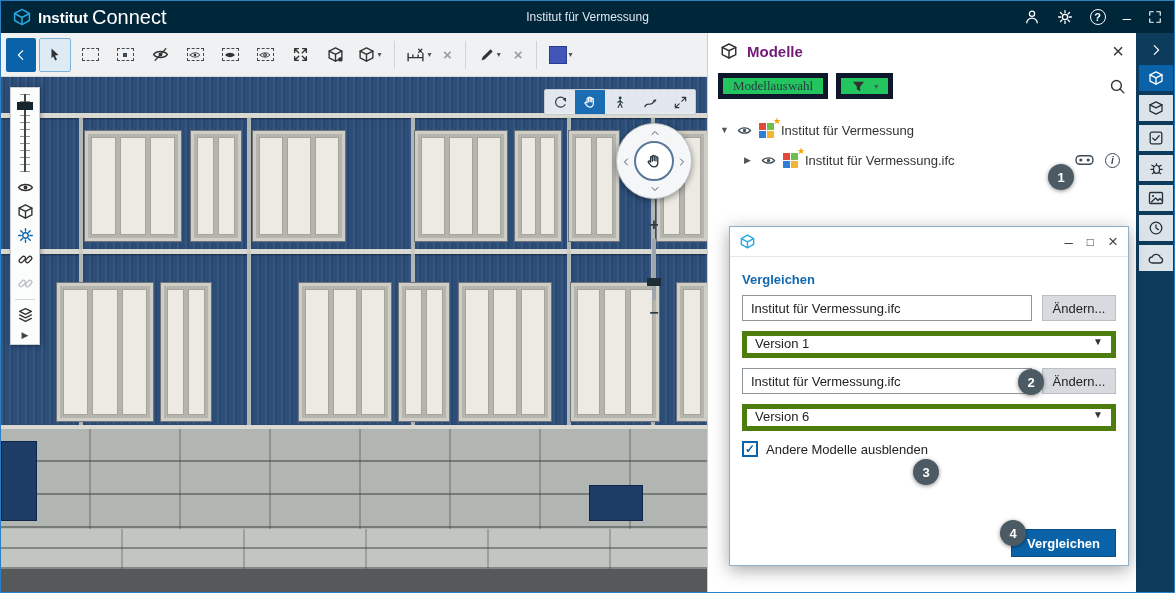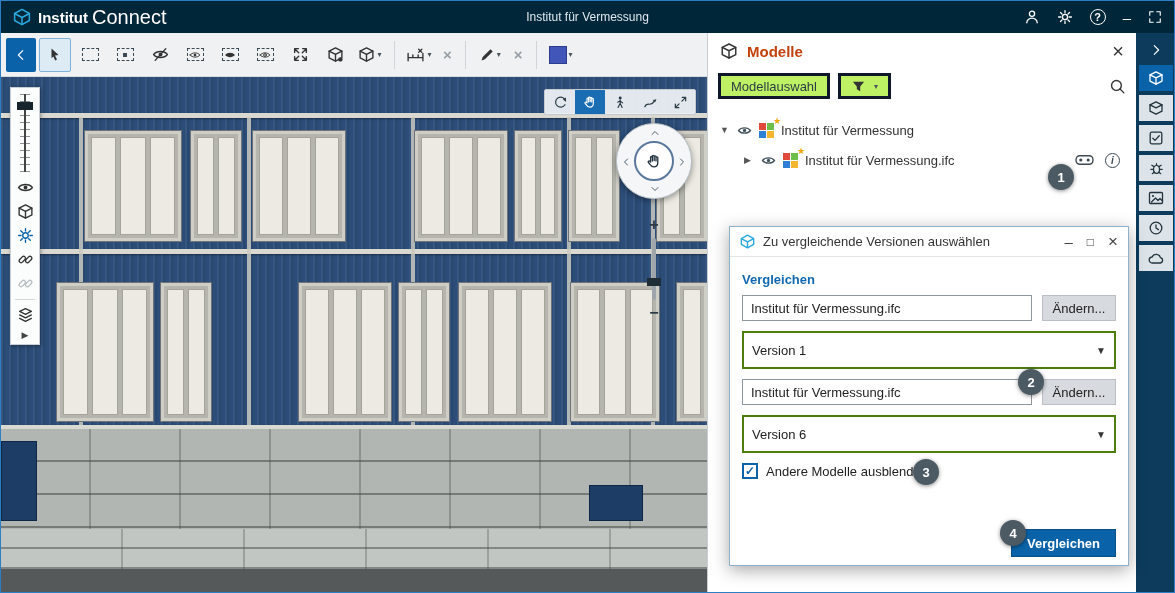--- a/index.html
+++ b/index.html
@@ -65,24 +65,24 @@
   
   .sidetools{position:absolute;left:9px;top:86px;width:30px;background:#fbfcfc;border:1px solid #c9cfd4;box-shadow:1px 1px 4px rgba(0,0,0,.35);display:flex;flex-direction:column;align-items:center;padding:6px 0 4px;gap:7px;z-index:5}
   .vslider{width:16px;height:78px;position:relative;background:linear-gradient(#444,#444) center/2px 100% no-repeat,repeating-linear-gradient(180deg,#8a9094 0 1px,transparent 1px 7px) center/10px 100% no-repeat}
   .vhandle{position:absolute;left:0;top:8px;width:16px;height:8px;background:#16242e}
   .stdiv{width:20px;height:1px;background:#d4d8db}
   .stplay{font-size:9px;color:#444;line-height:1}
 
   
   .panel{position:absolute;left:706px;top:32px;width:429px;height:561px;background:#fff;border-left:1px solid #c9ced2}
   .phead{display:flex;align-items:center;height:36px;padding:0 12px;gap:9px}
-  .ptitle{font-weight:bold;font-size:15px;color:#c2410c}
+  .ptitle{font-weight:bold;font-size:15px;color:#701a75}
   .pclose{margin-left:auto;font-size:20px;color:#333;line-height:1}
   .ptools{display:flex;align-items:center;height:34px;padding:0 10px;gap:8px}
-  .gbtn{height:26px;background:#bef264;border:3px solid #0f172a;color:#2b3a44;font-size:13px;padding:0 10px;display:flex;align-items:center;gap:6px;font-family:Liberation Sans, sans-serif}
+  .gbtn{height:26px;background:#22c55e;border:5px solid #0f172a;color:#2b3a44;font-size:13px;padding:0 10px;display:flex;align-items:center;gap:6px;font-family:Liberation Serif, serif}
   .psearch{margin-left:auto}
   .tree{margin-top:12px}
   .trow{display:flex;align-items:center;height:30px;padding:0 12px;font-size:13px;color:#333;gap:7px}
   .trow.child{padding-left:36px}
   .tri{font-size:9px;color:#555;width:10px;line-height:1}
   .mlogo{width:15px;height:15px;position:relative;display:grid;grid-template-columns:1fr 1fr;grid-template-rows:1fr 1fr;gap:1px;flex:0 0 auto}
   .mlogo i{display:block}
   .mlogo .q1{background:#e04a3a}.mlogo .q2{background:#6cbf4b}.mlogo .q3{background:#2f7fd6}.mlogo .q4{background:#f2b632}
   .mstar{position:absolute;top:-7px;right:-7px;color:#f0a500;font-size:9px;font-style:normal}
   .rowicons{margin-left:auto;display:flex;align-items:center;gap:11px;margin-right:4px}
@@ -92,21 +92,21 @@
   .dialog{position:absolute;left:728px;top:225px;width:400px;height:340px;background:#fff;border:1px solid #8fb0c9;box-shadow:0 4px 16px rgba(0,0,0,.35);z-index:30}
   .dtitle{display:flex;align-items:center;height:30px;padding:0 10px;gap:8px;border-bottom:1px solid #e3e7ea}
   .dtext{font-size:13px;color:#333}
   .dctrl{margin-left:auto;display:flex;align-items:center;gap:14px;color:#444}
   .dmin{font-size:15px;line-height:1}.dmax{font-size:12px;line-height:1}.dx{font-size:17px;line-height:1}
   .dbody{position:relative;padding:10px 12px;height:310px}
   .dlabel{color:#1268b0;font-weight:bold;font-size:13px;margin:5px 0 8px}
   .frow{display:flex;gap:10px;margin-bottom:10px}
   .dinput{flex:1;height:26px;border:1px solid #8f969b;padding:0 8px;font-size:13px;color:#222;font-family:inherit;background:#fff}
   .gbtn2{width:74px;height:26px;background:#d7dbdf;border:1px solid #b9bfc4;font-size:13px;color:#222;font-family:inherit}
-  .dselect{height:38px;border:2px solid #4d7c0f;display:flex;align-items:center;padding:0 8px;font-size:13px;color:#222;margin-bottom:10px}
+  .dselect{height:27px;border:5px solid #4d7c0f;display:flex;padding:0 8px;font-size:13px;color:#222;margin-bottom:10px}
   .dselect .dd{margin-left:auto;font-size:10px;color:#333}
   .cbrow{display:flex;align-items:center;gap:8px;margin-top:4px}
   .cbox{width:16px;height:16px;border:2px solid #0a63a8;background:#fff;color:#0a63a8;font-size:12px;font-weight:bold;display:flex;align-items:center;justify-content:center;line-height:1}
   .cblabel{font-size:13px;color:#222}
   .dfoot{position:absolute;right:12px;bottom:10px}
   .primary{height:28px;padding:0 15px;background:#0a63a8;color:#fff;border:1px solid #084f86;font-size:13px;font-weight:bold;font-family:inherit}
 
   
   .badge{position:absolute;width:26px;height:26px;border-radius:50%;background:#4c5a63;color:#fff;font-size:13px;font-weight:bold;display:flex;align-items:center;justify-content:center;box-shadow:0 1px 4px rgba(0,0,0,.45);z-index:40}
 
@@ -513,21 +513,20 @@
   </div>
 
   <div class="dialog">
     <div class="dtitle">
       <svg width="15" height="15" viewBox="0 0 20 20">
           <g fill="none" stroke="#29a8e0" stroke-width="1.9" stroke-linejoin="round">
             <path d="M10 1.6 L18.2 6.1 V13.9 L10 18.4 L1.8 13.9 V6.1 Z"></path>
             <path d="M1.8 6.1 L10 10.6 L18.2 6.1 M10 10.6 V18.4"></path>
           </g>
         </svg>
-      <span class="dtext">Zu vergleichende Versionen auswählen</span>
       <span class="dctrl">
         <span class="dmin">–</span>
         <span class="dmax">□</span>
         <span class="dx">×</span>
       </span>
     </div>
     <div class="dbody">
       <div class="dlabel">Vergleichen</div>
       <div class="frow">
         <input class="dinput" readonly="" value="Institut für Vermessung.ifc" style="">

